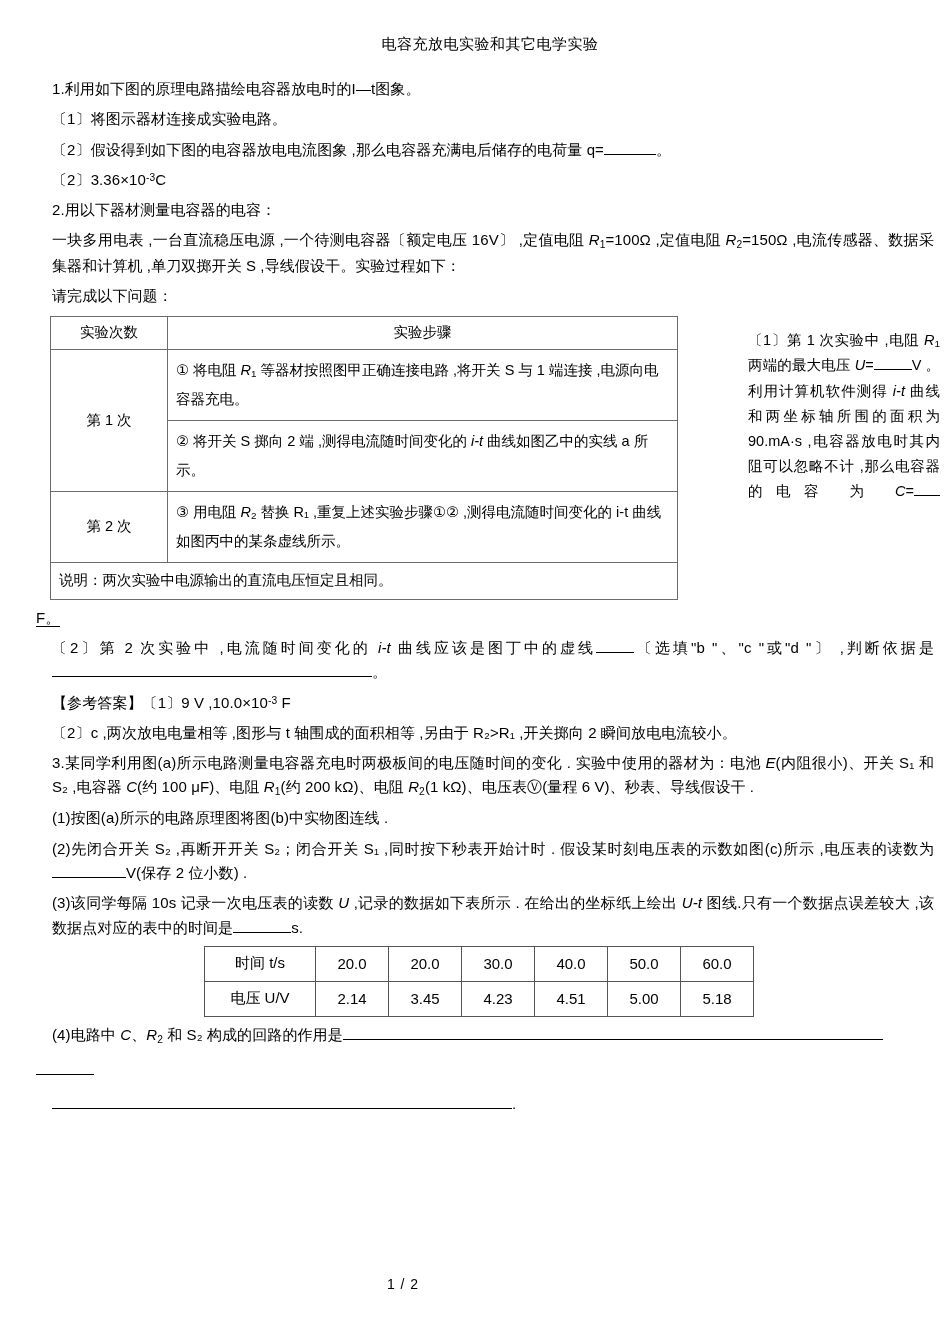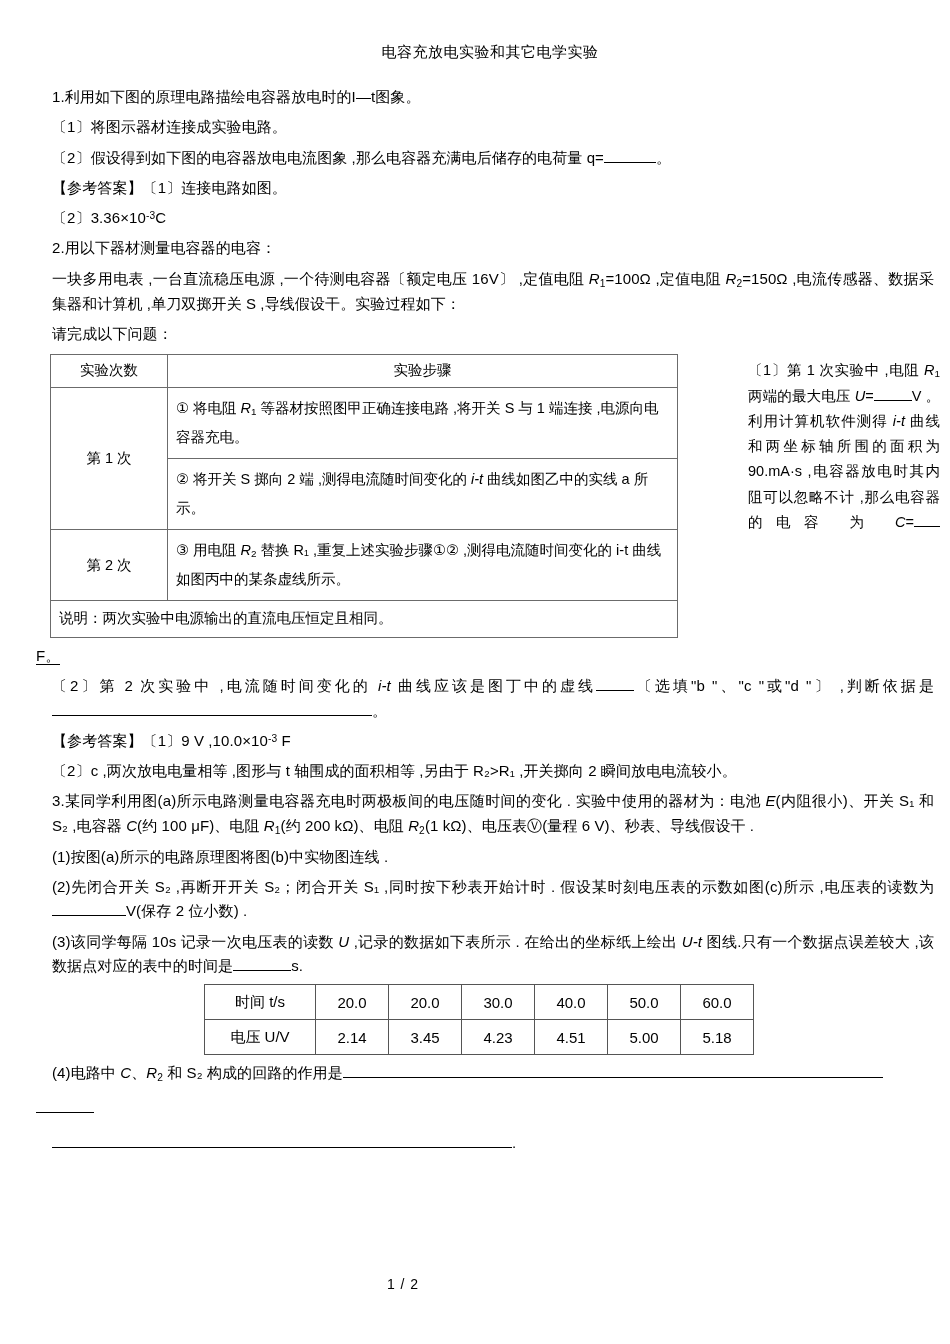--- a/index.html
+++ b/index.html
@@ -22,21 +22,21 @@
     position: absolute;
     left: 0;
     top: 0;
     width: 950px;
     padding: 0;
   }
   .doc-title {
     text-align: center;
     font-size: 15px;
     line-height: 1.6;
-    margin: 40px 0 0 0;
+    margin: 32px 0 0 0;
     padding-left: 30px;
     letter-spacing: 0.5px;
   }
   .para {
     font-size: 15px;
     line-height: 1.62;
     margin: 6px;
     padding: 0 10px 0 46px;
     text-align: justify;
     letter-spacing: 0.1px;
@@ -98,21 +98,21 @@
   }
   .steps-table td.note {
     text-align: left;
     line-height: 1.5;
     padding: 7px 8px;
   }
 
   .side-col {
     position: absolute;
     left: 748px;
-    top: 4px;
+    top: 12px;
     width: 192px;
     font-size: 14.5px;
     line-height: 1.74;
     text-align: justify;
     text-align-last: justify;
   }
   .side-col .first-line { text-indent: 18px; }
 
   
   .data-table-wrap {
@@ -156,21 +156,20 @@
 
     <div class="doc-title">电容充放电实验和其它电学实验</div>
 
     <div class="gap-8"></div>
 
     <p class="para block-top">1.利用如下图的原理电路描绘电容器放电时的I—t图象。</p>
     <p class="para">〔1〕将图示器材连接成实验电路。</p>
     <p class="para">
       <span>〔2〕假设得到如下图的电容器放电电流图象 ,那么电容器充满电后储存的电荷量 q=</span><span class="blank b-md"></span><span>。</span>
     </p>
-    <p class="para">【参考答案】〔1〕连接电路如图。</p>
     <p class="para">
       <span>〔2〕3.36×10</span><sup>-3</sup><span>C</span>
     </p>
 
     <p class="para" style="margin-top:5px">2.用以下器材测量电容器的电容：</p>
     <p class="para">
       <span>一块多用电表 ,一台直流稳压电源 ,一个待测电容器〔额定电压 16V〕 ,定值电阻 </span><i>R</i><sub>1</sub><span>=100Ω ,定值电阻</span>
       <i>R</i><sub>2</sub><span>=150Ω ,电流传感器、数据采集器和计算机 ,单刀双掷开关 S ,导线假设干。实验过程如下：</span>
     </p>
     <p class="para">请完成以下问题：</p>

